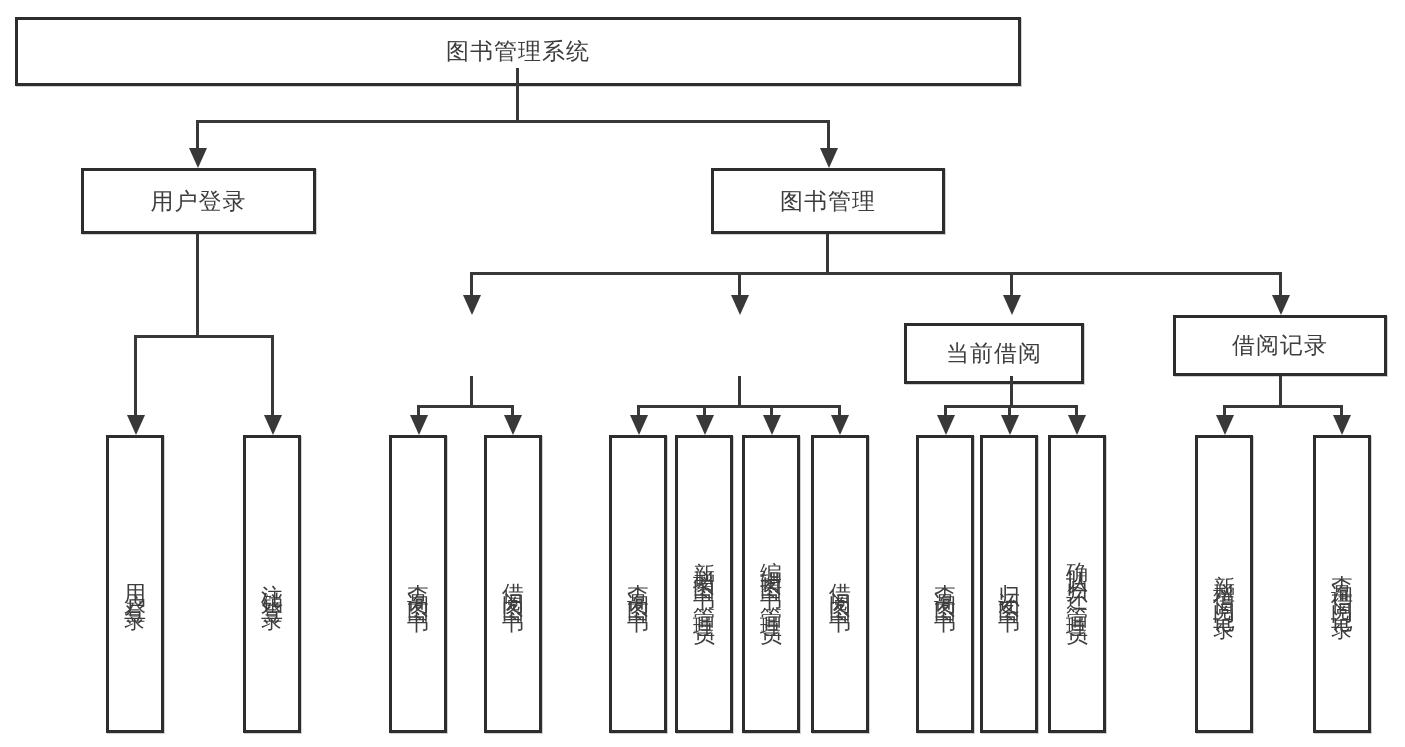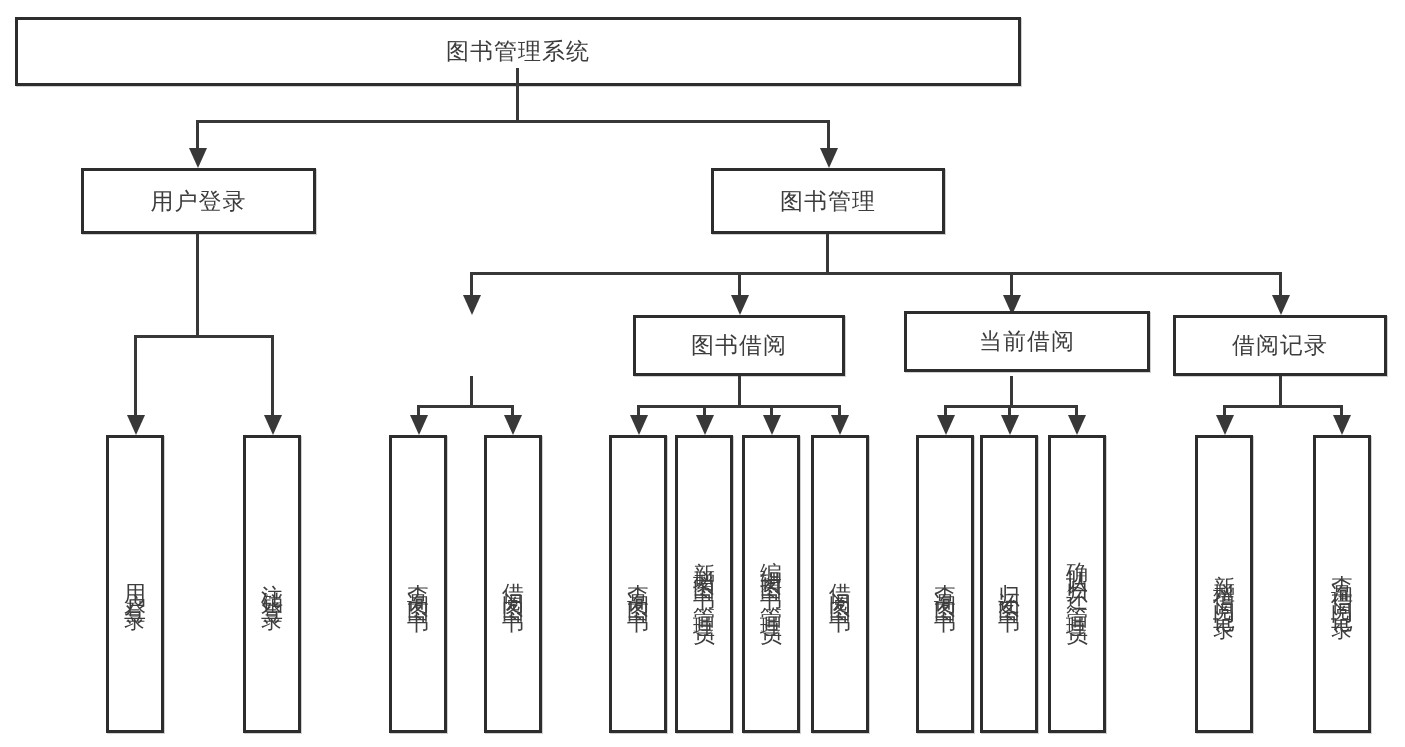--- a/index.html
+++ b/index.html
@@ -106,24 +106,21 @@
   <div class="hline" style="left:470px;top:272px;width:811px;"></div>
   <div class="vline" style="left:470px;top:272px;height:26px;"></div>
   <div class="arrow" style="left:472px;top:295px;"></div>
   <div class="vline" style="left:738px;top:272px;height:26px;"></div>
   <div class="arrow" style="left:740px;top:295px;"></div>
   <div class="vline" style="left:1010px;top:272px;height:26px;"></div>
   <div class="arrow" style="left:1012px;top:295px;"></div>
   <div class="vline" style="left:1279px;top:272px;height:26px;"></div>
   <div class="arrow" style="left:1281px;top:295px;"></div>
 
-  <div class="box" style="left:633px;top:315px;width:212px;height:61px;">
-    <span>图书借阅</span>
-  </div>
-  <div class="box" style="left:904px;top:311px;width:246px;height:61px;">
+  <div class="box" style="left:904px;top:323px;width:180px;height:61px;">
     <span>当前借阅</span>
   </div>
   <div class="box" style="left:1173px;top:315px;width:214px;height:61px;">
     <span>借阅记录</span>
   </div>
 
   <div class="vline" style="left:470px;top:376px;height:29px;"></div>
   <div class="hline" style="left:417px;top:405px;width:97px;"></div>
   <div class="vline" style="left:417px;top:405px;height:12px;"></div>
   <div class="arrow" style="left:419px;top:415px;"></div>

